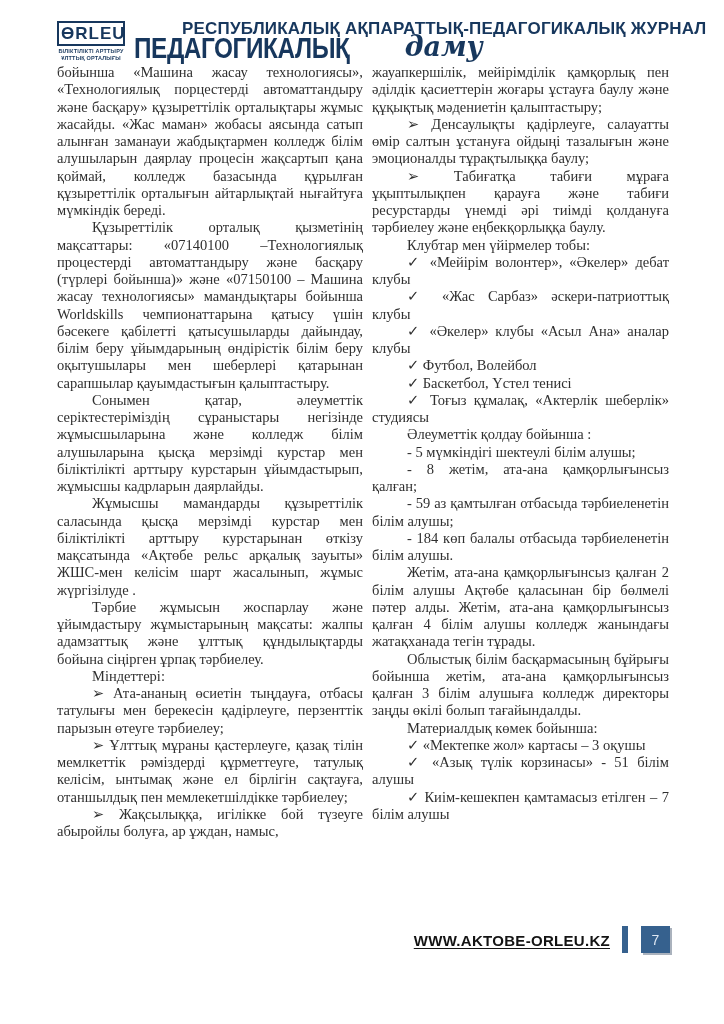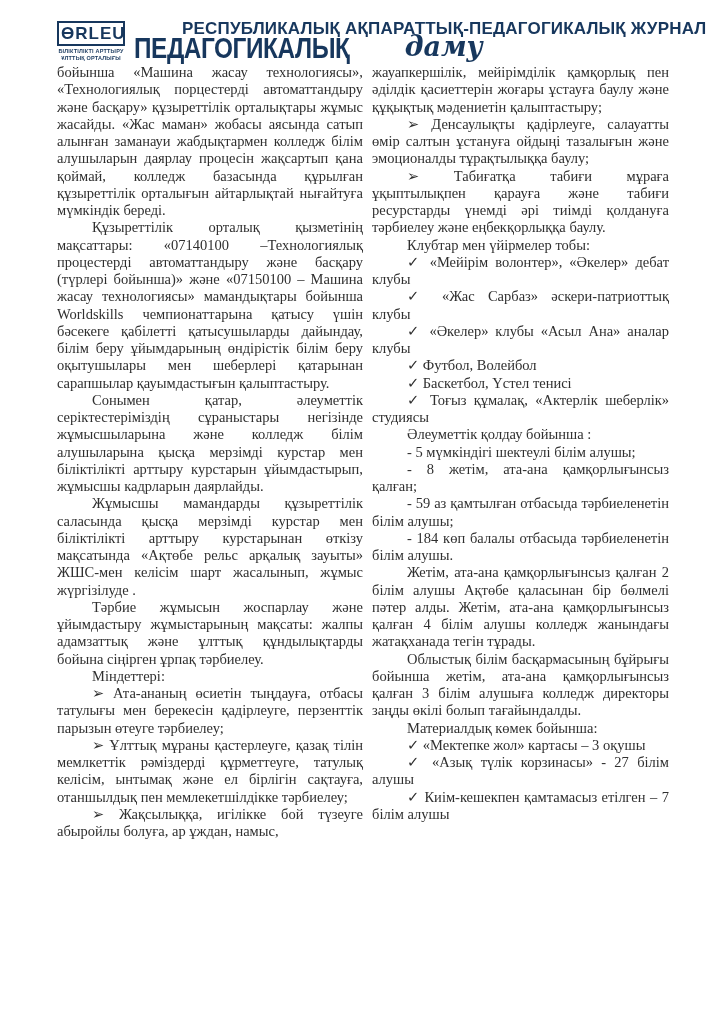--- a/index.html
+++ b/index.html
@@ -134,18 +134,23 @@
     <p>✓ Тоғыз құмалақ, «Актерлік шеберлік» студиясы</p>
     <p>Әлеуметтік қолдау бойынша :</p>
     <p>- 5 мүмкіндігі шектеулі білім алушы;</p>
     <p>- 8 жетім, ата-ана қамқорлығынсыз қалған;</p>
     <p>- 59 аз қамтылған отбасыда тәрбиеленетін білім алушы;</p>
     <p>- 184 көп балалы отбасыда тәрбиеленетін білім алушы.</p>
     <p>Жетім, ата-ана қамқорлығынсыз қалған 2 білім алушы Ақтөбе қаласынан бір бөлмелі пәтер алды. Жетім, ата-ана қамқорлығынсыз қалған 4 білім алушы колледж жанындағы жатақханада тегін тұрады.</p>
     <p>Облыстық білім басқармасының бұйрығы бойынша жетім, ата-ана қамқорлығынсыз қалған 3 білім алушыға колледж директоры заңды өкілі болып тағайындалды.</p>
     <p>Материалдық көмек бойынша:</p>
     <p>✓ «Мектепке жол» картасы – 3 оқушы</p>
-    <p>✓ «Азық түлік корзинасы» - 27 білім алушы</p>
+    <p>✓ «Азық түлік корзинасы» - 51 білім алушы</p>
     <p>✓ Киім-кешекпен қамтамасыз етілген – 7 білім алушы</p>
   </div>
 
+  <div class="footer">
+    <span class="footer-url">WWW.AKTOBE-ORLEU.KZ</span>
+    <div class="footer-bar"></div>
+    <div class="footer-page">7</div>
+  </div>
 
 </div>
 
 </body></html>

